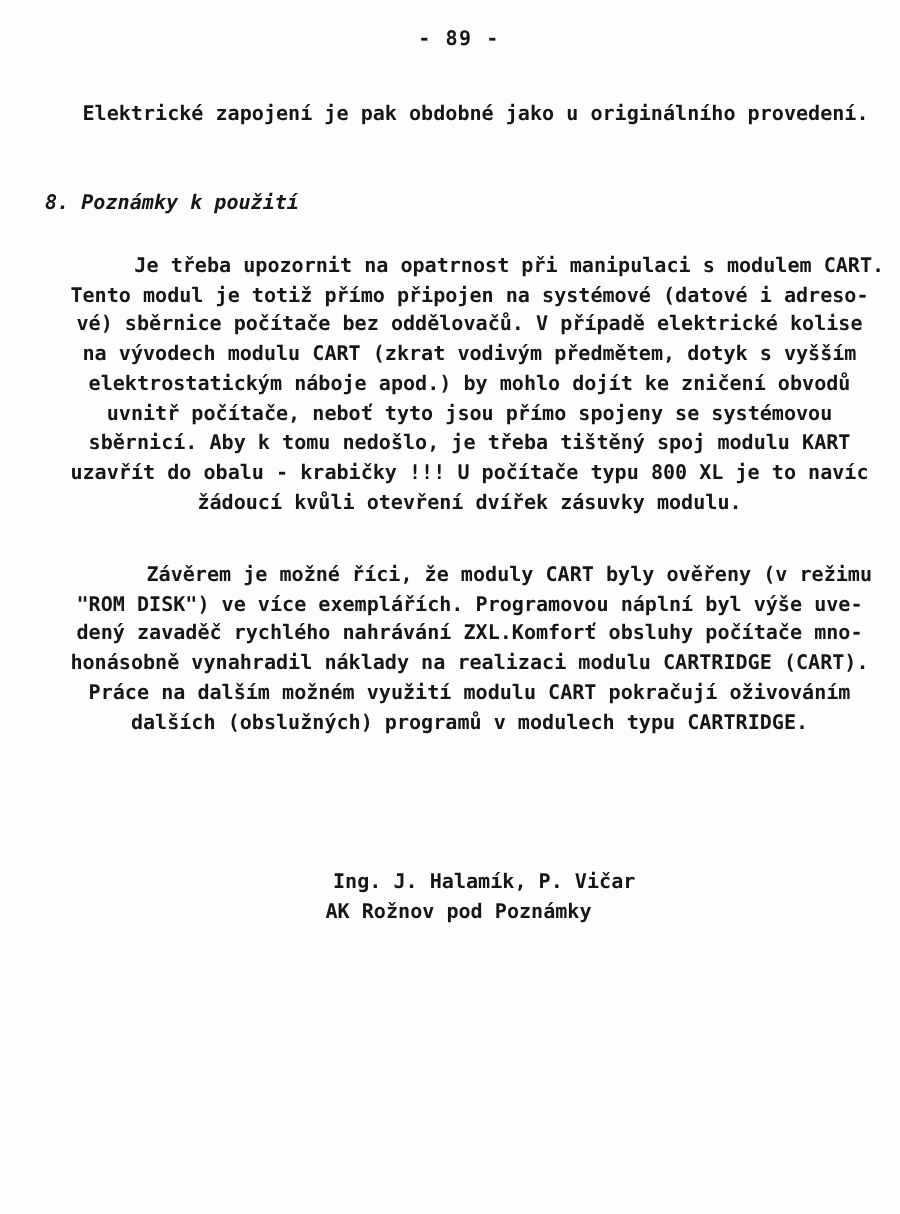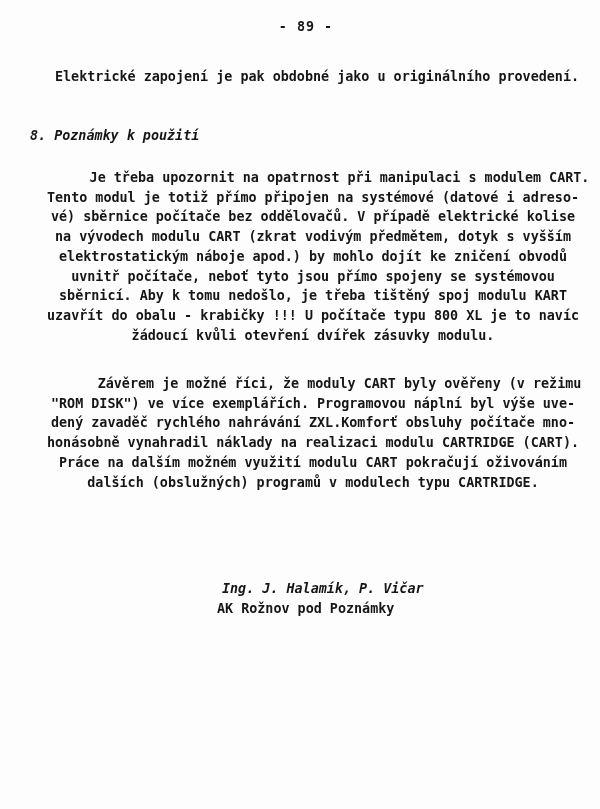--- a/index.html
+++ b/index.html
@@ -50,21 +50,21 @@
     text-indent: 53px;
     text-align: center;
   }
   .para-1 { top: 168px; }
   .para-2 { top: 374px; }
   .signature {
     position: absolute;
     left: 217px;
     top: 579px;
   }
-  .signature .sig-line-1 { text-indent: 5px; font-style: italic; }
+  .signature .sig-line-1 { text-indent: 5px; }
 </style>
 </head>
 <body>
 
 <div class="page">
 
   <div class="page-number">- 89 -</div>
 
   <div class="intro-line">Elektrické zapojení je pak obdobné jako u originálního provedení.</div>
 

